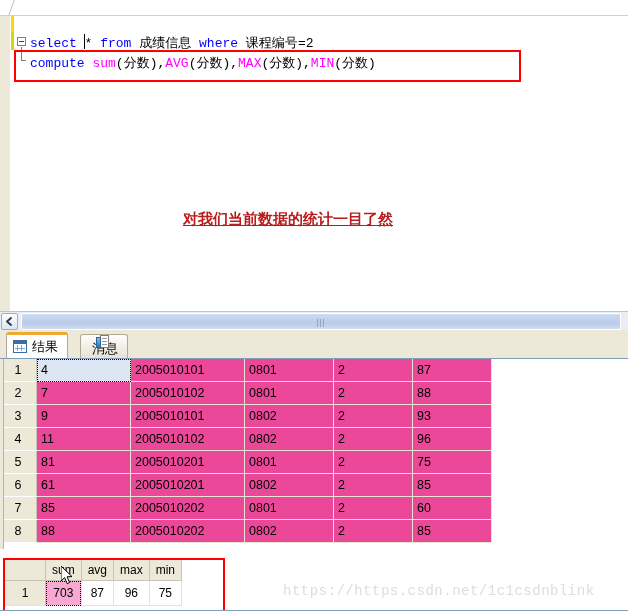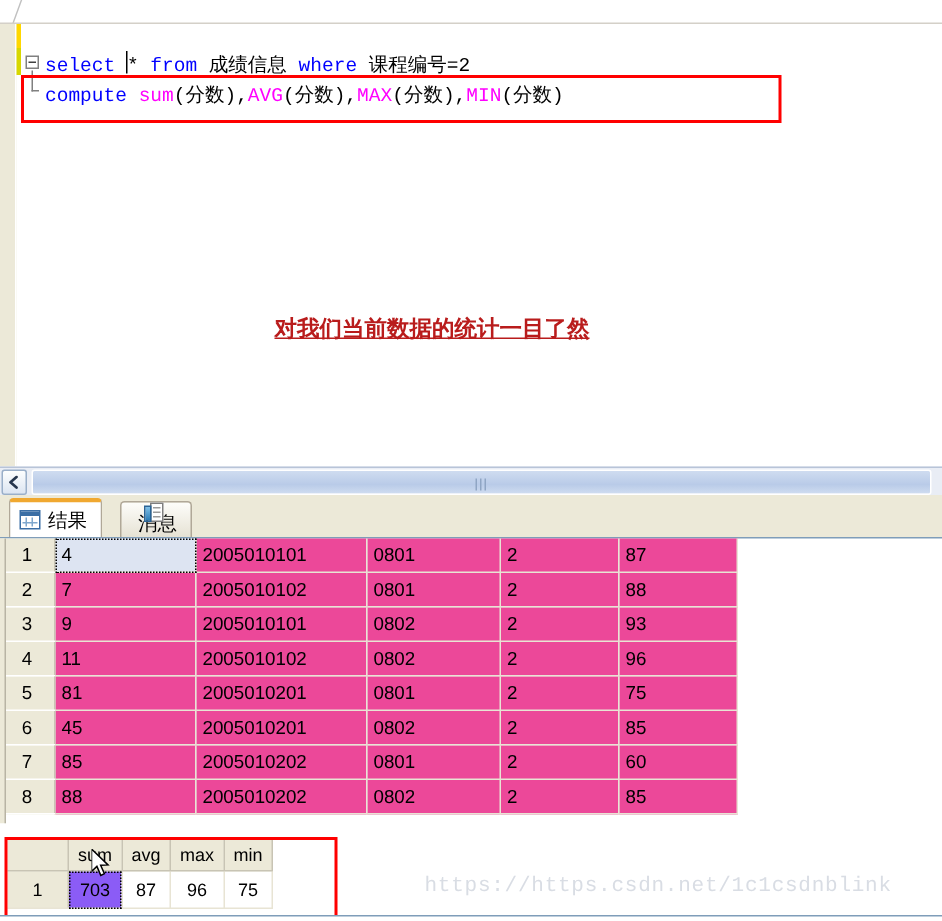--- a/index.html
+++ b/index.html
@@ -360,21 +360,21 @@
     text-align: center;
     color: #000000;
     padding: 0 6px;
   }
   .summary td.rowhdr {
     width: 28px;
     background: #ece9d8;
     border-right: 1px solid #c8c4b4;
   }
   .summary td.sumcell {
-    background: #8b5cf6;
+    background: #f9a8d4;
     outline: 1px dotted #000000;
     outline-offset: -1px;
   }
   .redbox-summary {
     position: absolute;
     left: 3px; top: 558px;
     width: 222px; height: 54px;
     border: 2px solid #ff0000;
     box-sizing: border-box;
     pointer-events: none;
@@ -516,21 +516,21 @@
       <tr>
         <td class="rowhdr">5</td>
         <td class="c-id">81</td>
         <td class="c-sno">2005010201</td>
         <td class="c-cno">0801</td>
         <td class="c-term">2</td>
         <td class="c-scr">75</td>
       </tr>
       <tr>
         <td class="rowhdr">6</td>
-        <td class="c-id">45</td>
+        <td class="c-id">61</td>
         <td class="c-sno">2005010201</td>
         <td class="c-cno">0802</td>
         <td class="c-term">2</td>
         <td class="c-scr">85</td>
       </tr>
       <tr>
         <td class="rowhdr">7</td>
         <td class="c-id">85</td>
         <td class="c-sno">2005010202</td>
         <td class="c-cno">0801</td>

